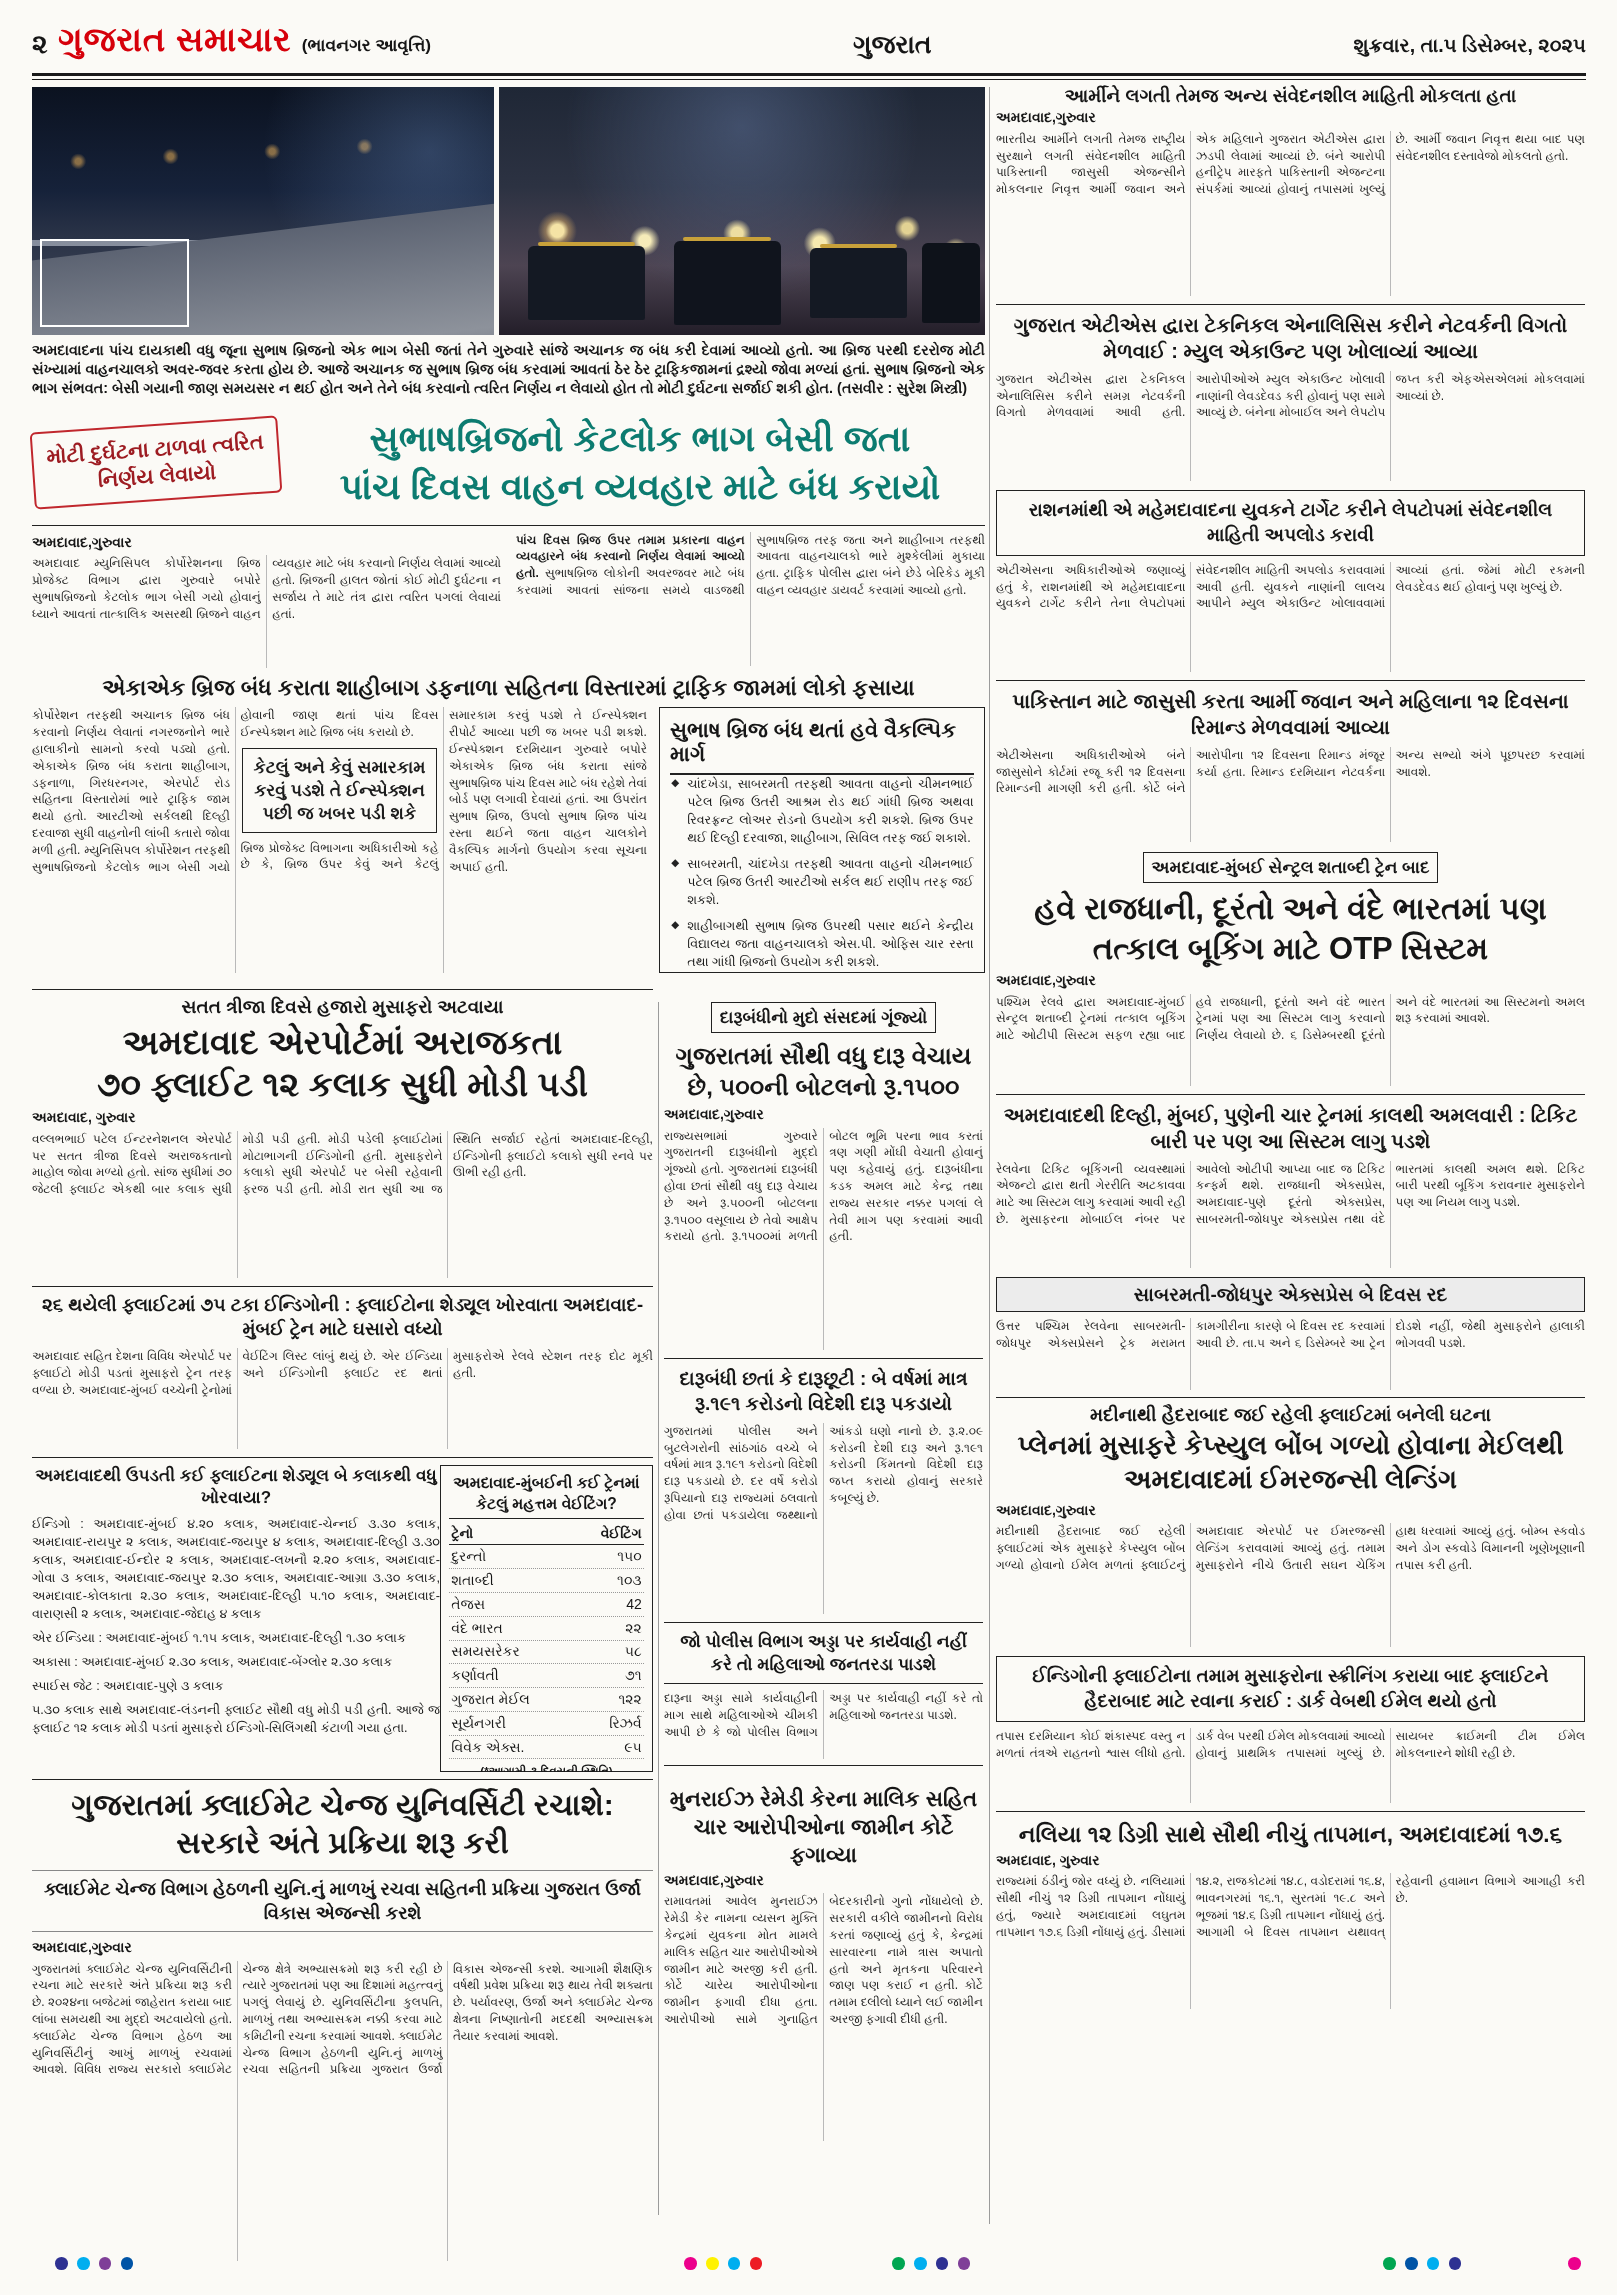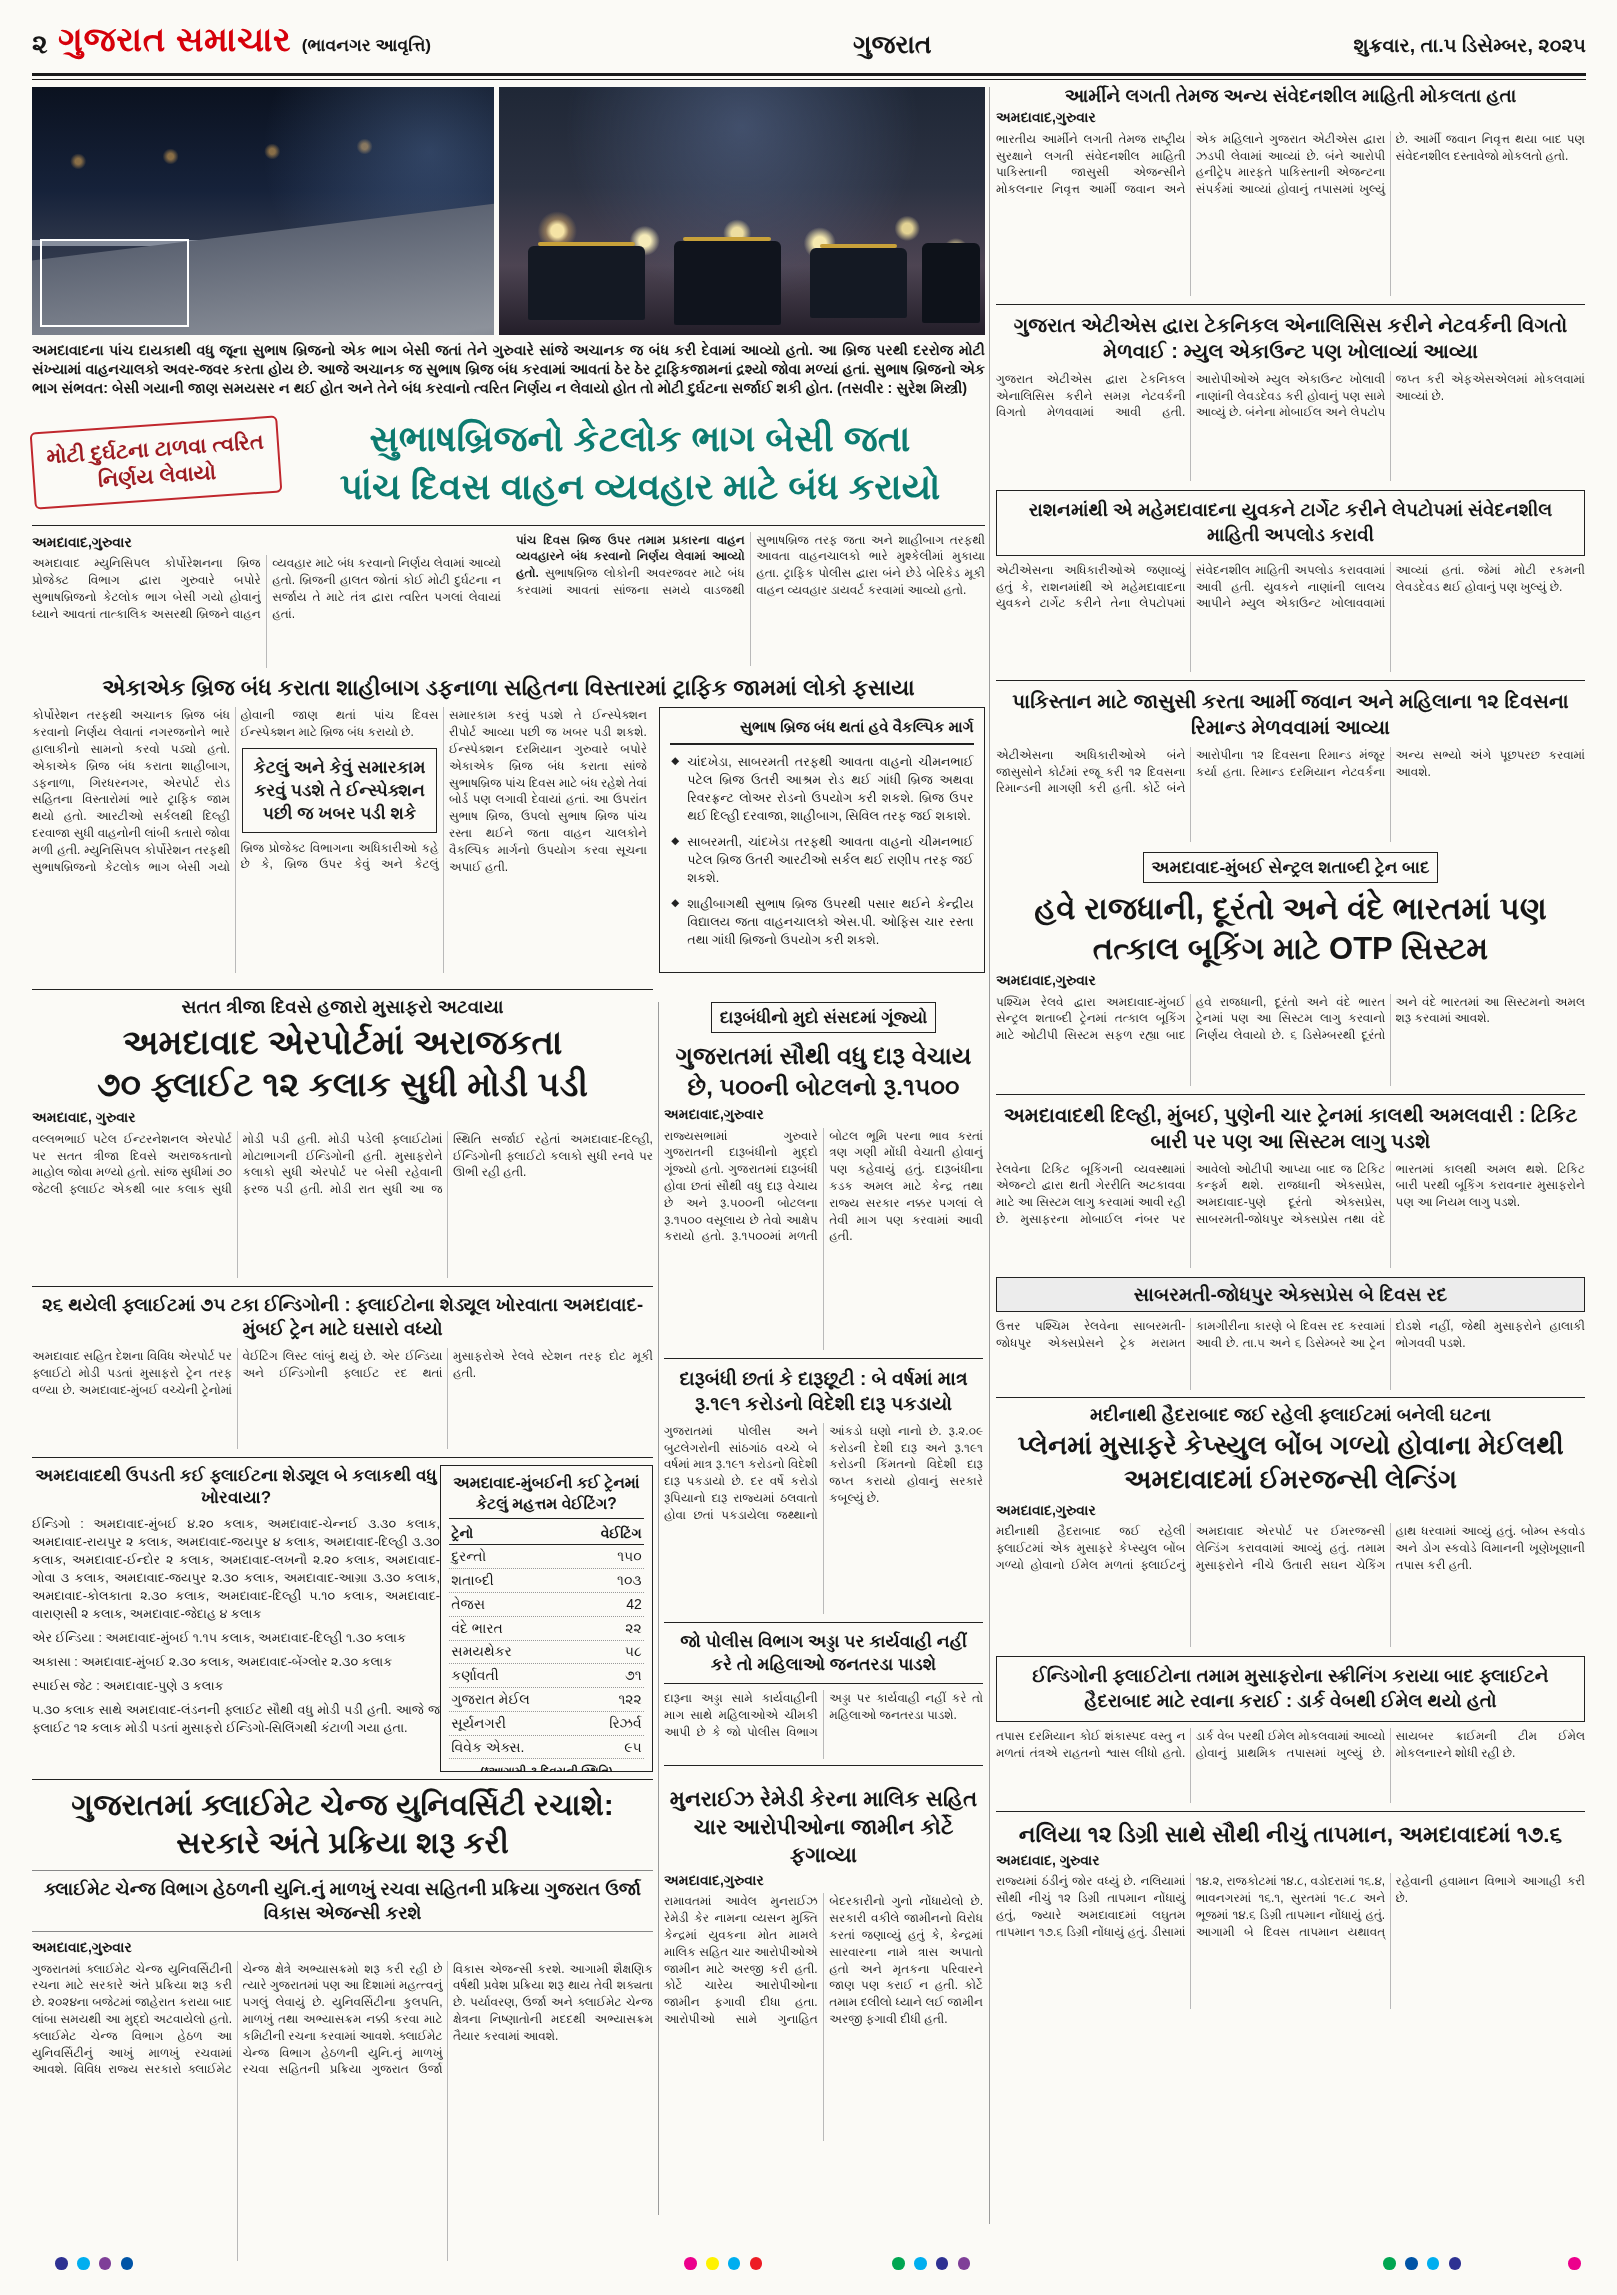--- a/index.html
+++ b/index.html
@@ -69,21 +69,21 @@
   .leadbody .half{width:50%}
   .leadin{font-weight:800}
 
   
   .midLeft{position:absolute;left:32px;top:672px;width:953px}
   .traffic-h{font-size:22px;font-weight:800;text-align:center;line-height:1.3;padding:2.3px 0 4.6px}
   .midrow{display:flex;gap:11.6px;height:266px}
   .traffic-body{width:615px;overflow:hidden}
   .inline-box{border:1.7px solid #222;padding:7px 5.8px;margin:7px 1.2px;font-weight:800;font-size:17.3px;line-height:1.32;text-align:center;break-inside:avoid}
   .altbox{flex:1;border:1.7px solid #222;padding:9.2px 10.4px;overflow:hidden}
-  .altbox h3{font-size:15px;font-weight:800;text-align:right;border-bottom:2.3px double #222;padding-bottom:7px;margin-bottom:8px}
+  .altbox h3{font-size:21px;font-weight:800;text-align:left;border-bottom:2.3px double #222;padding-bottom:7px;}
   .altbox ul{list-style:none}
   .altbox li{position:relative;padding-left:17.3px;font-size:12.7px;line-height:1.42;text-align:justify;margin-bottom:8px}
   .altbox li::before{content:"◆";position:absolute;left:1.2px;top:1.2px;font-size:10.4px;color:#222}
 
   
   .colLeft{position:absolute;left:32px;top:982px;width:621px}
   .kicker{font-size:18.5px;font-weight:800;text-align:center}
   .airport-h{font-size:34px;font-weight:800;text-align:center;line-height:1.24;margin:3.5px 0}
   .subhead-b{font-size:18.5px;font-weight:800;text-align:center;line-height:1.35;border-top:1.2px solid #222;padding-top:5.8px;margin-top:8px}
   .flightsRow{display:flex;gap:0;border-top:1.2px solid #222;margin-top:8px;padding-top:7px;height:315px;overflow:hidden}
@@ -248,21 +248,21 @@
               <span>તેજસ</span>
               <span>42</span>
             </div>
 
             <div class="trow">
               <span>વંદે ભારત</span>
               <span>૨૨</span>
             </div>
 
             <div class="trow">
-              <span>સમયથેકર</span>
+              <span>સમયસરેકર</span>
               <span>૫૮</span>
             </div>
 
             <div class="trow">
               <span>કર્ણાવતી</span>
               <span>૭૧</span>
             </div>
 
             <div class="trow">
               <span>ગુજરાત મેઈલ</span>

